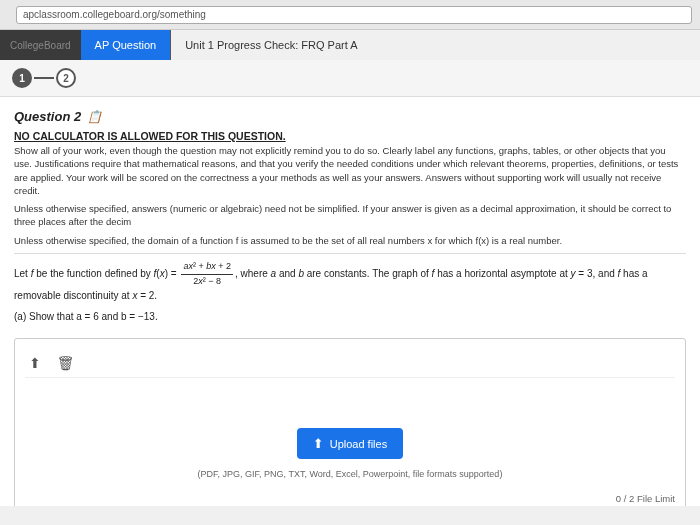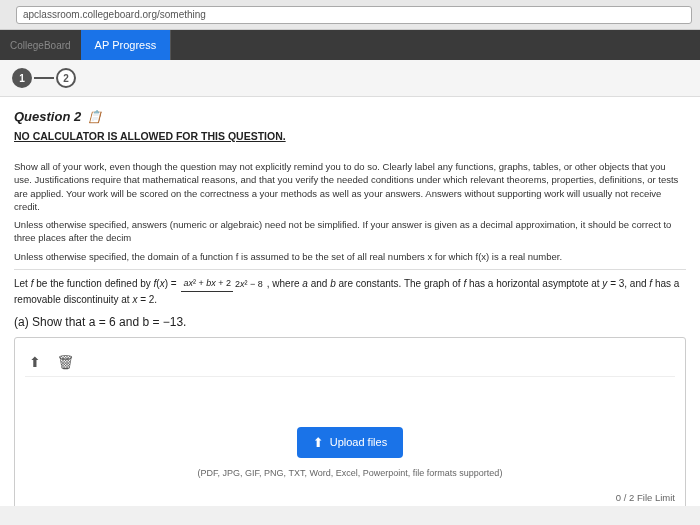--- a/index.html
+++ b/index.html
@@ -128,21 +128,21 @@
     }
     .clipboard-icon {
       font-size: 12px;
       color: #888;
     }
 
     .no-calculator {
       font-size: 10.5px;
       font-weight: bold;
       color: #222;
-      margin-bottom: 18px;
+      margin-bottom: 2px;
       text-decoration: underline;
     }
 
     .instruction-text {
       font-size: 9.5px;
       color: #333;
       line-height: 1.4;
       margin-bottom: 5px;
     }
 
@@ -156,39 +156,39 @@
       font-size: 10px;
       color: #222;
       margin-bottom: 8px;
       line-height: 1.5;
     }
     .math {
       font-style: italic;
     }
     .fraction {
       display: inline-flex;
-      flex-direction: row;
+      flex-direction: column;
       align-items: center;
       font-size: 9px;
       vertical-align: middle;
       margin: 0 2px;
     }
     .fraction .numerator {
       border-bottom: 1px solid #333;
       padding: 0 2px;
     }
     .fraction .denominator {
       padding: 0 2px;
       text-align: right;
     }
 
     .sub-question {
-      font-size: 12px;
+      font-size: 10px;
       color: #222;
-      margin-bottom: 8px;
+      margin-bottom: 16px;
     }
 
     
     .upload-area {
       border: 1px solid #ccc;
       border-radius: 3px;
       margin: 6px 0;
       padding: 10px;
     }
     .upload-toolbar {
@@ -248,21 +248,24 @@
   <div class="url-bar">
     <span>apclassroom.collegeboard.org/something</span>
   </div>
 </div>
 
 <div class="nav-tabs">
   <div class="nav-tab-logo">
     <span>CollegeBoard</span>
   </div>
   <div class="nav-tab active">
-    <span>AP Progress</span>
+    <span>AP Question</span>
+  </div>
+  <div class="nav-tab-title">
+    <span>Unit 1 Progress Check: FRQ Part A</span>
   </div>
 </div>
 
 <div class="step-indicator">
   <div class="step-circle completed">
     <span>1</span>
   </div>
   <div class="step-line"></div>
   <div class="step-circle">
     <span>2</span>

